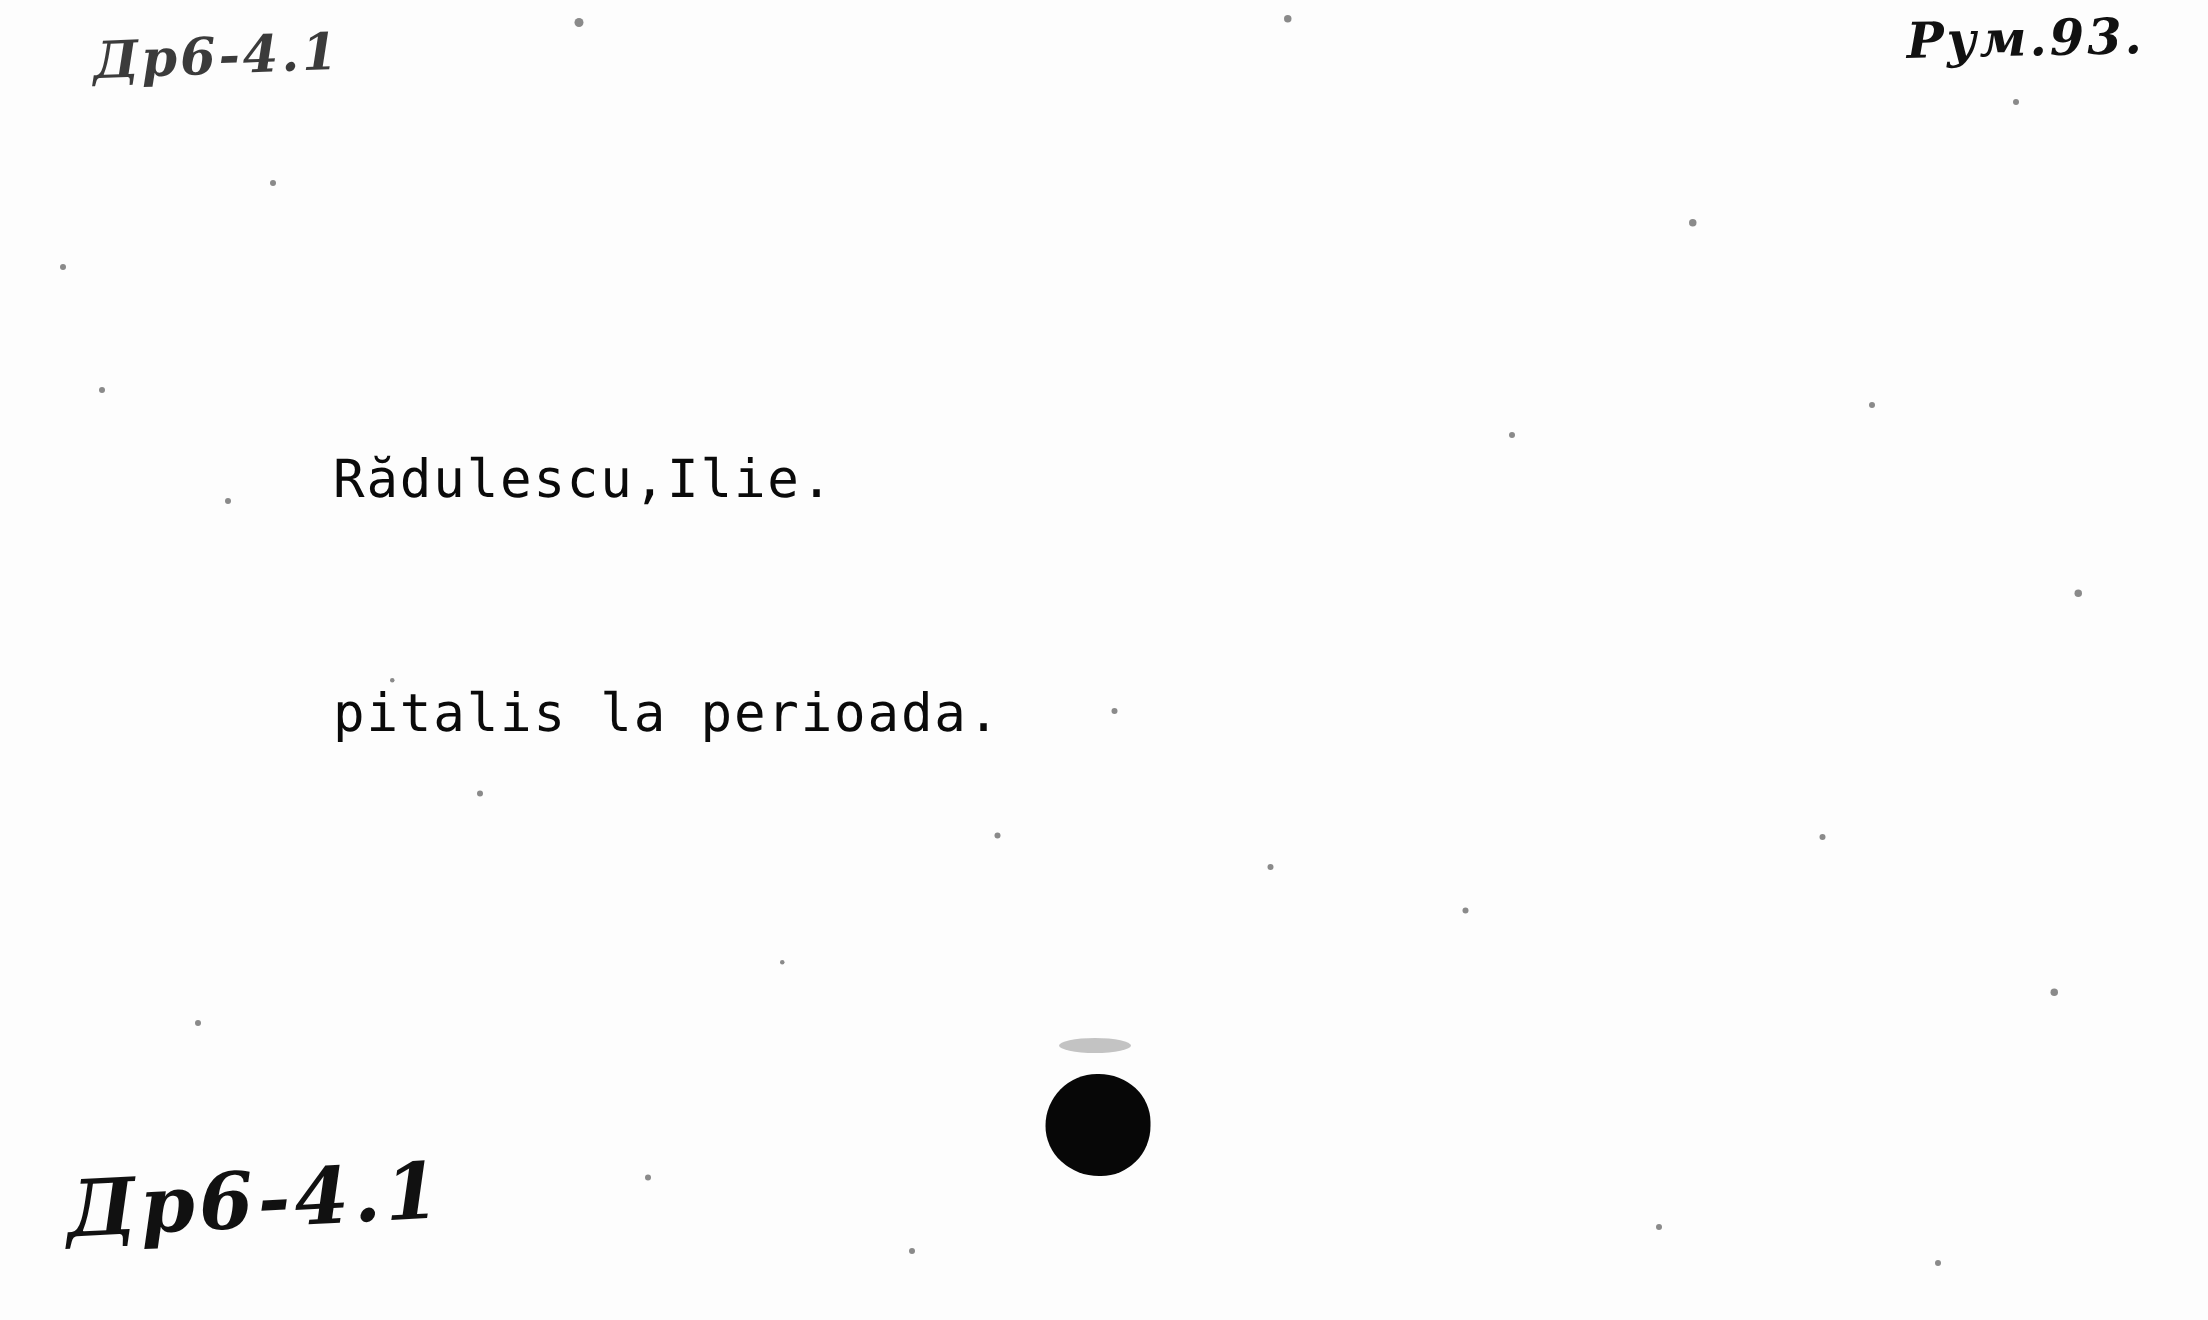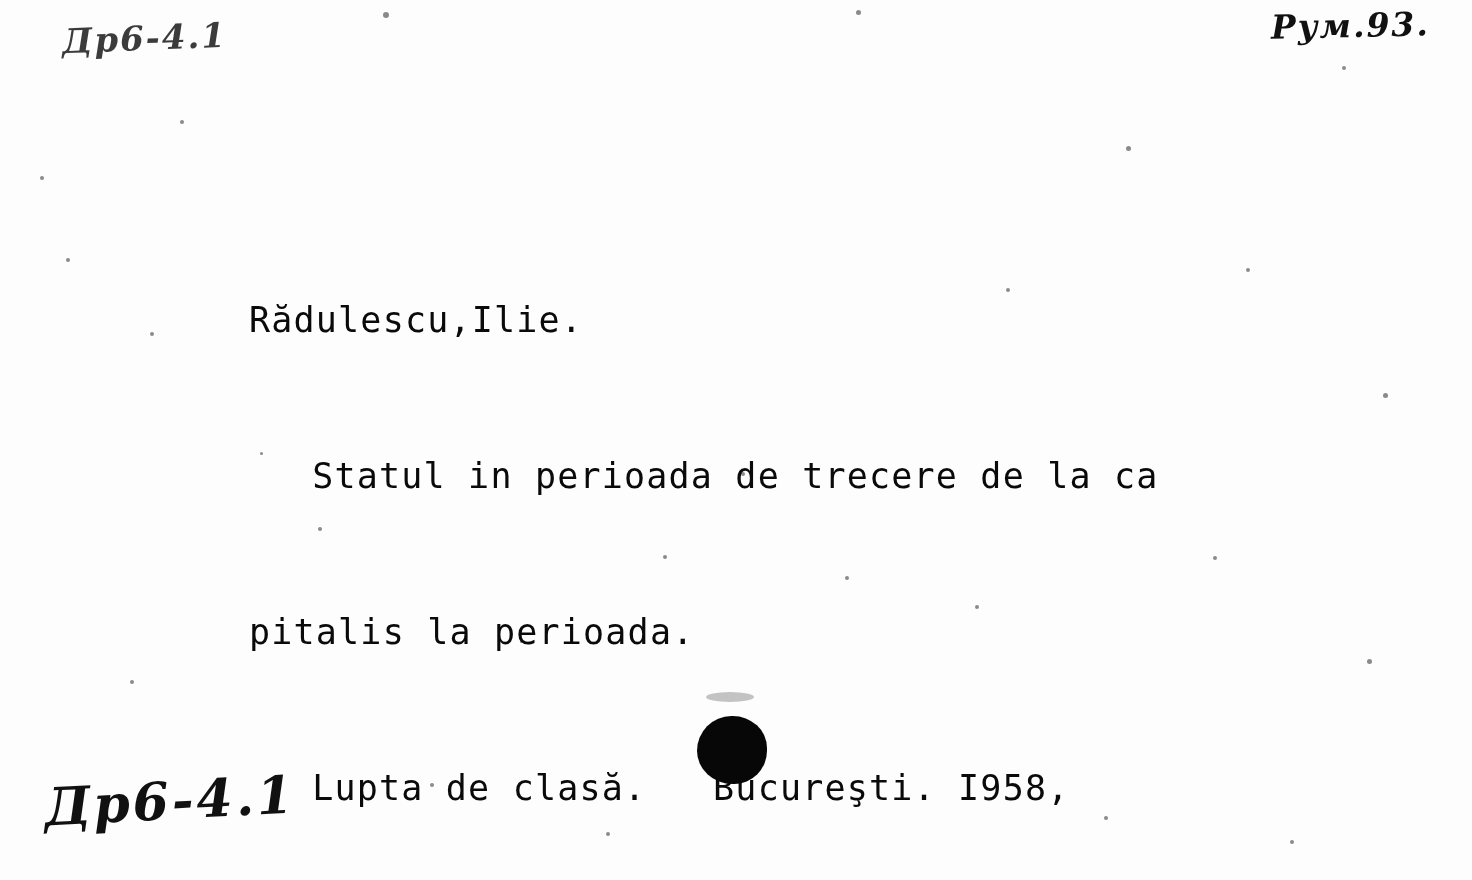--- a/index.html
+++ b/index.html
@@ -67,21 +67,20 @@
     left: 222px;
     top: 190px;
     width: 1250px;
     font-size: 35px;
     line-height: 52px;
     letter-spacing: 1.2px;
     white-space: pre;
   }
   #record .line {
     white-space: pre;
-    margin-left: 27px;
   }
   #record .indent {
     padding-left: 3ch;
   }
 
   
   #ink-blot {
     position: absolute;
     left: 697px;
     top: 716px;
@@ -131,23 +130,21 @@
   <div class="speckle" style="left:1290px;top:840px;width:4px;height:4px;"></div>
   <div class="speckle" style="left:260px;top:452px;width:3px;height:3px;"></div>
   <div class="speckle" style="left:520px;top:640px;width:3px;height:3px;"></div>
 
   <div id="shelfmark-top" class="handwriting">Др6-4.1</div>
 
   <div id="class-top-right" class="handwriting">Рум.93.</div>
 
   <div id="record">
     <div class="line">Rădulescu,Ilie.</div>
-    <div class="line indent">Statul in perioada de trecere de la ca</div>
     <div class="line">pitalis la perioada.</div>
-    <div class="line indent">Lupta de clasă.   Bucureşti. I958,</div>
     
   </div>
 
   <div id="ink-blot-smudge"></div>
   <div id="ink-blot"></div>
 
   <div id="shelfmark-bottom" class="handwriting">Др6-4.1</div>
 
 </div>
 

